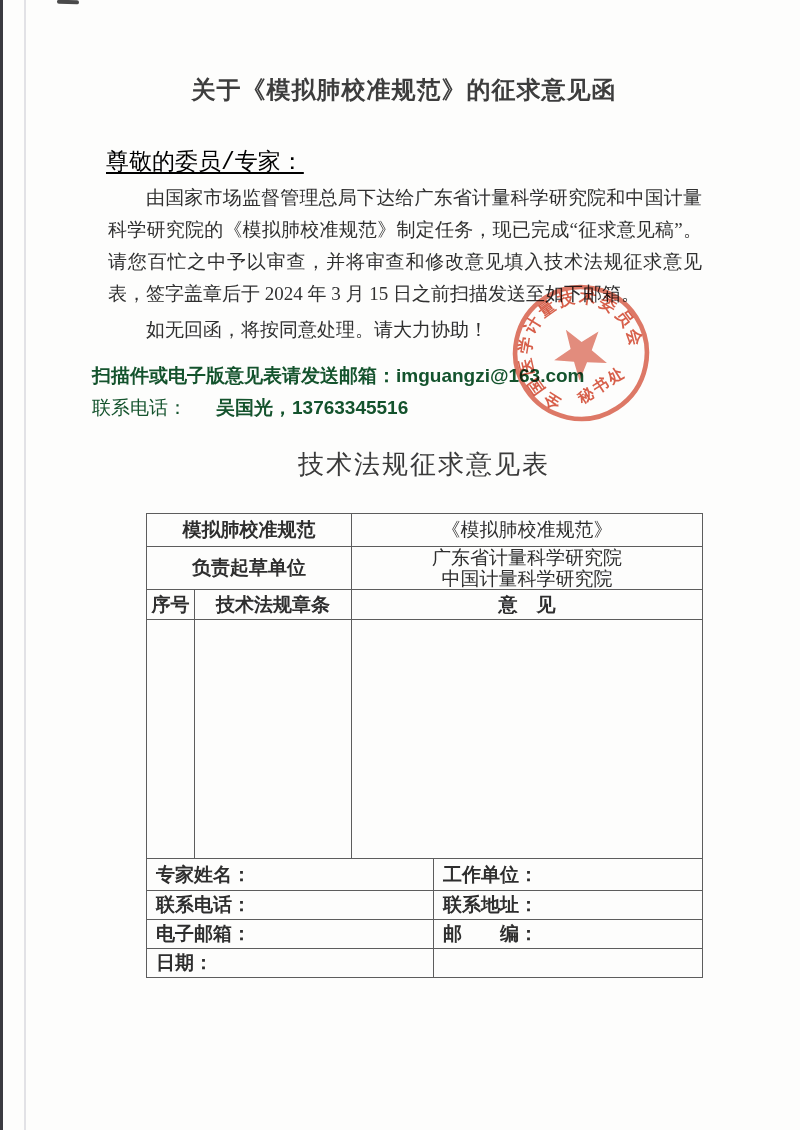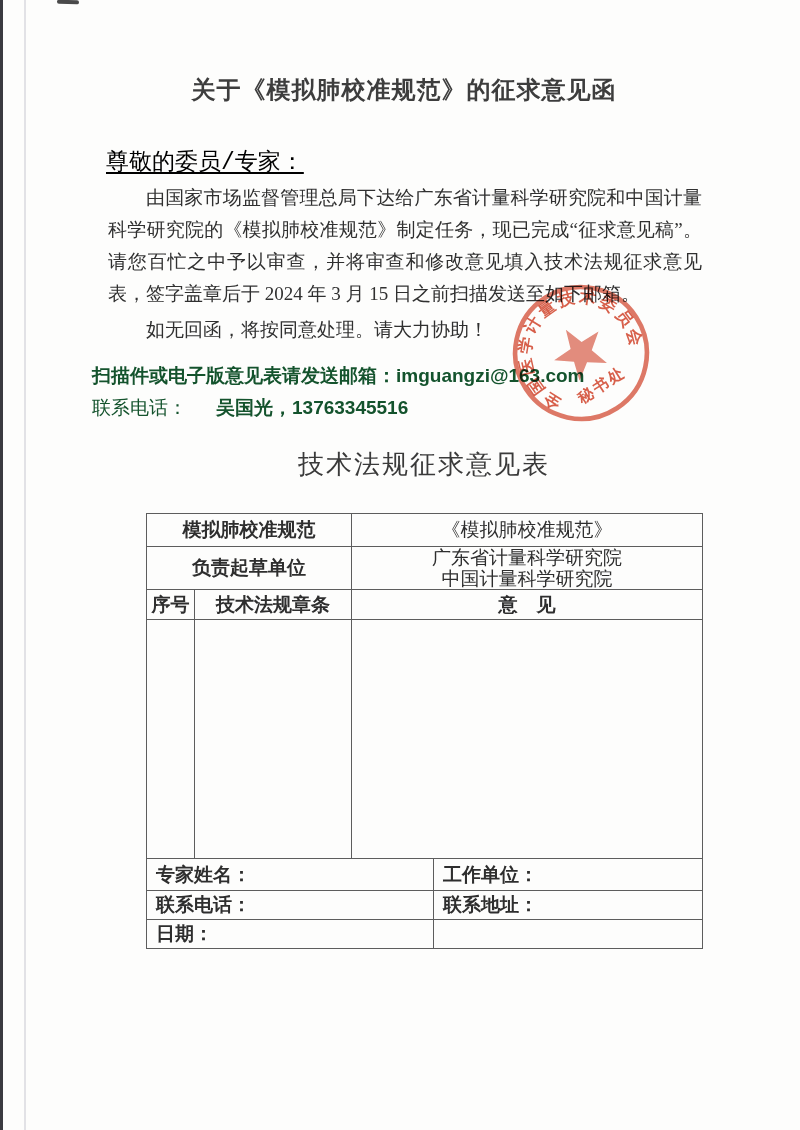--- a/index.html
+++ b/index.html
@@ -138,19 +138,23 @@
       </tr>
       <tr class="footer-row" style="height:32px">
         <td colspan="3">专家姓名：</td>
         <td>工作单位：</td>
       </tr>
       <tr class="footer-row" style="height:29px">
         <td colspan="3">联系电话：</td>
         <td>联系地址：</td>
       </tr>
       <tr class="footer-row" style="height:29px">
+        <td colspan="3">电子邮箱：</td>
+        <td>邮　　编：</td>
+      </tr>
+      <tr class="footer-row" style="height:29px">
         <td colspan="3">日期：</td>
         <td></td>
       </tr>
     </tbody>
   </table>
 
 </div>
 
 </body></html>

